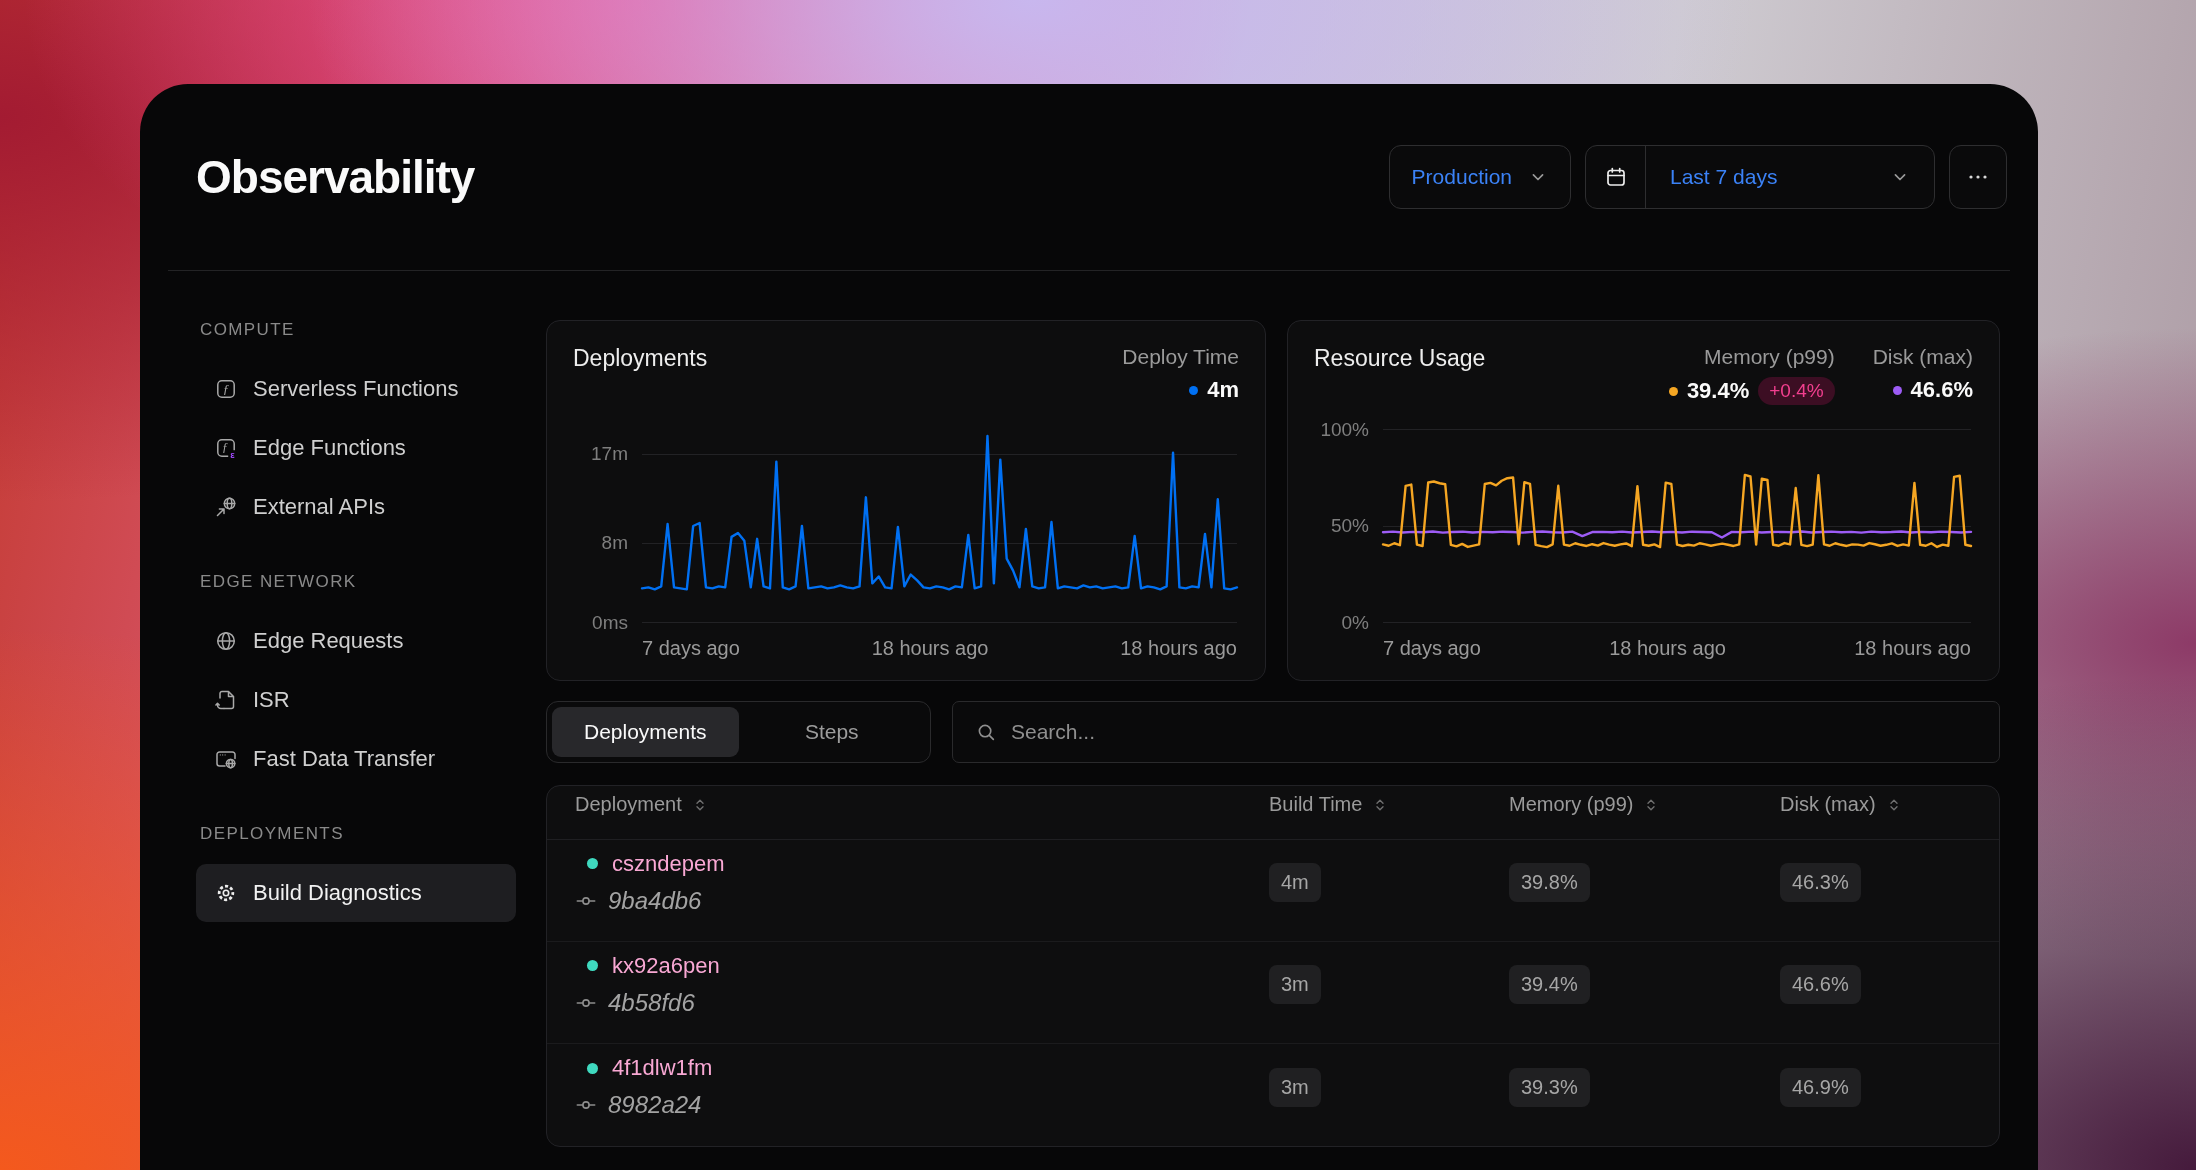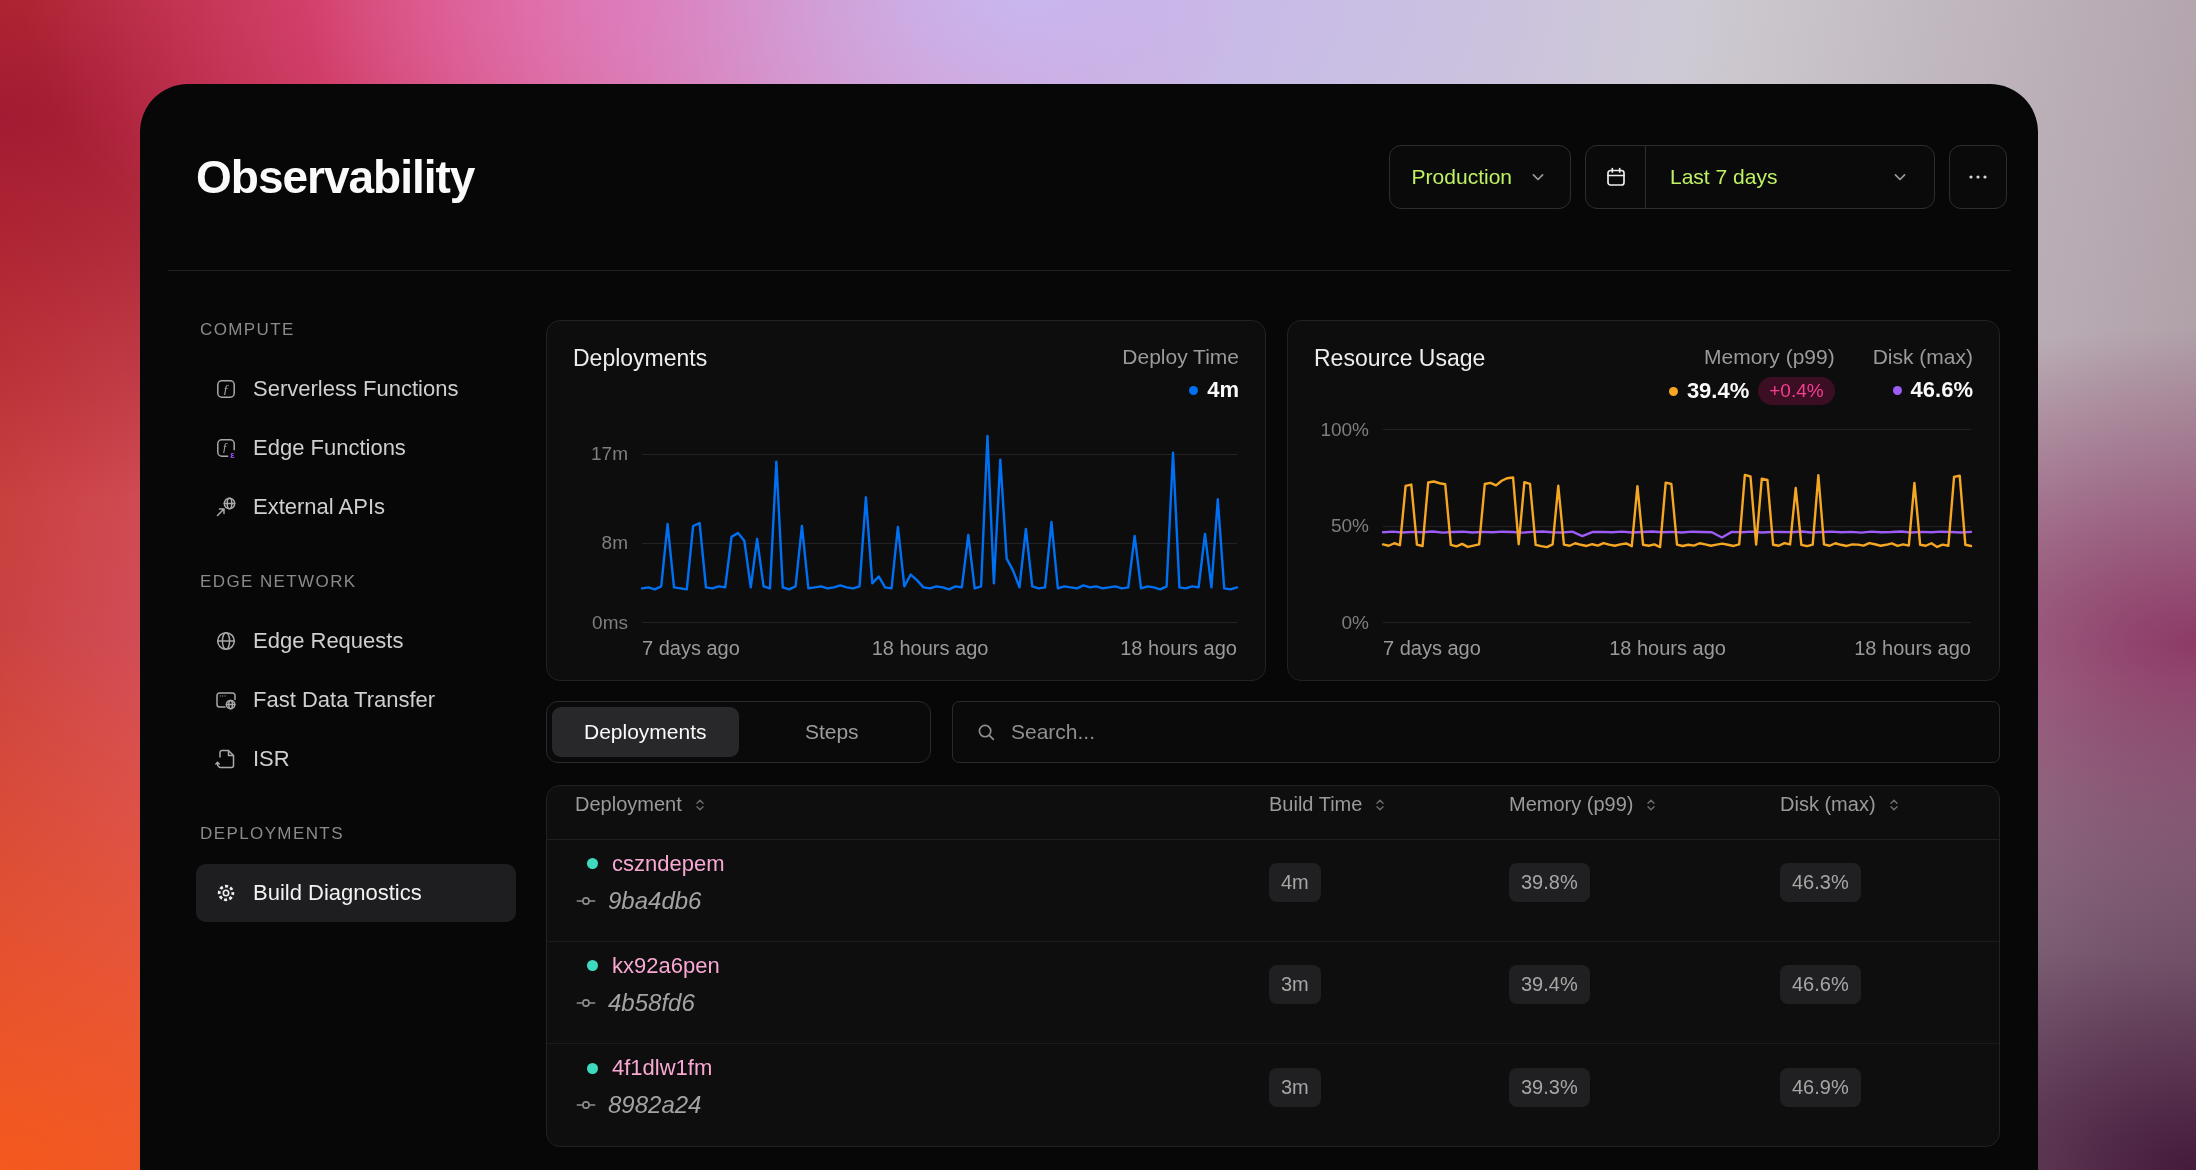--- a/index.html
+++ b/index.html
@@ -19,21 +19,21 @@
   .panel {
     position:absolute; left:140px; top:84px; width:1898px; height:1216px;
     background:#070708; border-radius:48px; color:#ededed;
   }
   
   .hd { height:186px; display:flex; align-items:center; justify-content:space-between;
         padding:0 31px 0 56px; }
   .hd-title { font-size:46px; font-weight:600; letter-spacing:-1px; color:#fafafa; }
   .hd-controls { display:flex; align-items:center; gap:14px; }
   .btn { display:flex; align-items:center; background:#0a0a0b; border:1px solid #2e2e30;
-         border-radius:12px; height:64px; color:#bef264; font-size:21px; cursor:pointer; }
+         border-radius:12px; height:64px; color:#3b82f6; font-size:21px; cursor:pointer; }
   .btn-env { padding:0 22px; gap:16px; }
   .btn-range { padding:0; }
   .seg-cal { width:60px; height:100%; display:flex; align-items:center; justify-content:center;
              border-right:1px solid #2e2e30; }
   .seg-label { display:flex; align-items:center; justify-content:space-between; width:288px; padding:0 24px; }
   .btn-dots { width:58px; justify-content:center; }
   .chev { color:#9a9a9a; }
   .divider { height:1px; background:#232325; margin:0 28px; }
   
   .content { display:flex; padding:49px 38px 0 56px; }
@@ -173,37 +173,37 @@
         <div class="side-label">EDGE NETWORK</div>
         <div class="side-item">
           <svg class="icon" width="24" height="24" viewBox="0 0 24 24" fill="none" stroke="currentColor" stroke-width="1.5">
               <circle cx="12" cy="12" r="8.3"></circle>
               <ellipse cx="12" cy="12" rx="3.6" ry="8.3"></ellipse>
               <path d="M3.7 12h16.6"></path>
             </svg>
           <span>Edge Requests</span>
         </div>
         <div class="side-item">
+          <svg class="icon" width="24" height="24" viewBox="0 0 24 24" fill="none" stroke="currentColor" stroke-width="1.5" stroke-linecap="round" stroke-linejoin="round">
+              <path d="M14.5 3.5H8a2 2 0 0 0-2 2V10 M14.5 3.5l5 5v10a2 2 0 0 1-2 2H10 M14.5 3.5v5h5"></path>
+              <path d="M10 20.5H7A3.5 3.5 0 0 1 3.5 17v-1.6 M1.9 17l1.6-1.8L5.2 17"></path>
+            </svg>
+          <span>ISR</span>
+        </div>
+        <div class="side-item">
           <svg class="icon" width="24" height="24" viewBox="0 0 24 24" fill="none" stroke="currentColor" stroke-width="1.5" stroke-linecap="round">
               <path d="M21 11.5V7.5A2.5 2.5 0 0 0 18.5 5h-13A2.5 2.5 0 0 0 3 7.5v9A2.5 2.5 0 0 0 5.5 19h5.5"></path>
               <circle cx="6.3" cy="7.9" r="0.55" fill="currentColor" stroke="none"></circle>
               <circle cx="8.7" cy="7.9" r="0.55" fill="currentColor" stroke="none"></circle>
               <circle cx="11.1" cy="7.9" r="0.55" fill="currentColor" stroke="none"></circle>
               <circle cx="16.6" cy="16.6" r="4.2"></circle>
               <ellipse cx="16.6" cy="16.6" rx="1.8" ry="4.2"></ellipse>
               <path d="M12.4 16.6h8.4"></path>
             </svg>
           <span>Fast Data Transfer</span>
-        </div>
-        <div class="side-item">
-          <svg class="icon" width="24" height="24" viewBox="0 0 24 24" fill="none" stroke="currentColor" stroke-width="1.5" stroke-linecap="round" stroke-linejoin="round">
-              <path d="M14.5 3.5H8a2 2 0 0 0-2 2V10 M14.5 3.5l5 5v10a2 2 0 0 1-2 2H10 M14.5 3.5v5h5"></path>
-              <path d="M10 20.5H7A3.5 3.5 0 0 1 3.5 17v-1.6 M1.9 17l1.6-1.8L5.2 17"></path>
-            </svg>
-          <span>ISR</span>
         </div>
       </div>
 
       <div class="side-section">
         <div class="side-label">DEPLOYMENTS</div>
         <div class="side-item active">
           <svg class="icon" width="24" height="24" viewBox="0 0 24 24" fill="none" stroke="currentColor">
               <circle cx="12" cy="12" r="6.8" stroke-width="2.8" stroke-dasharray="3.1 2.24" stroke-dashoffset="1.2"></circle>
               <circle cx="12" cy="12" r="2.7" stroke-width="1.6"></circle>
             </svg>

